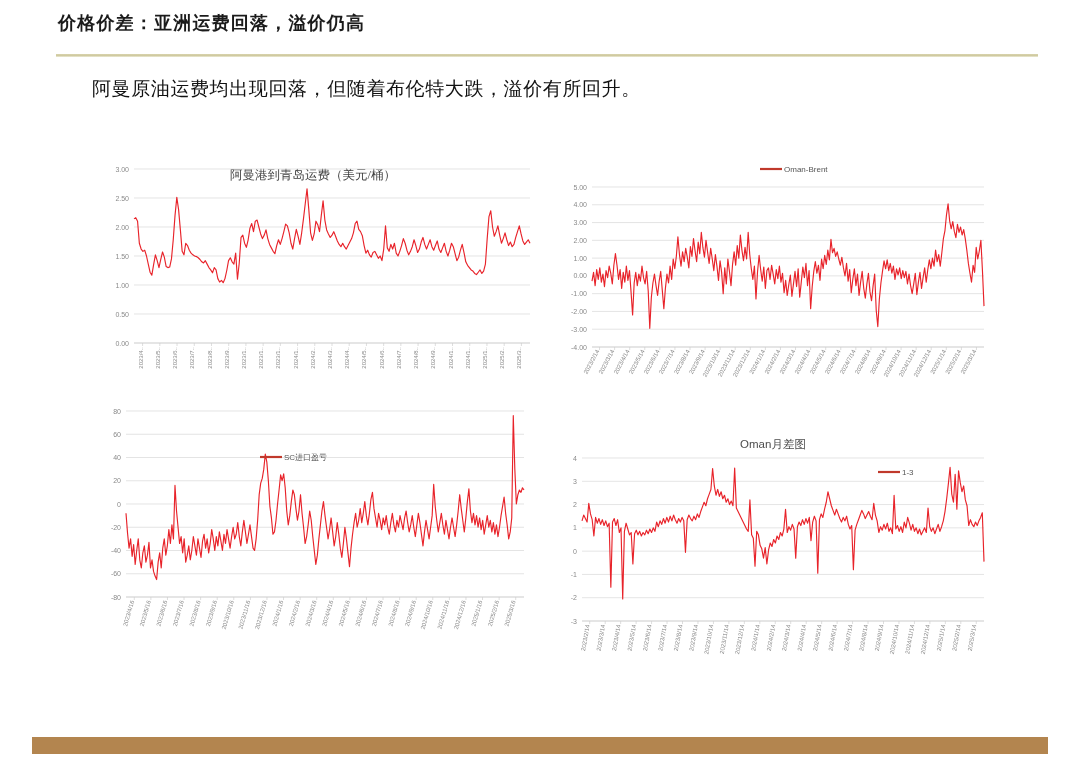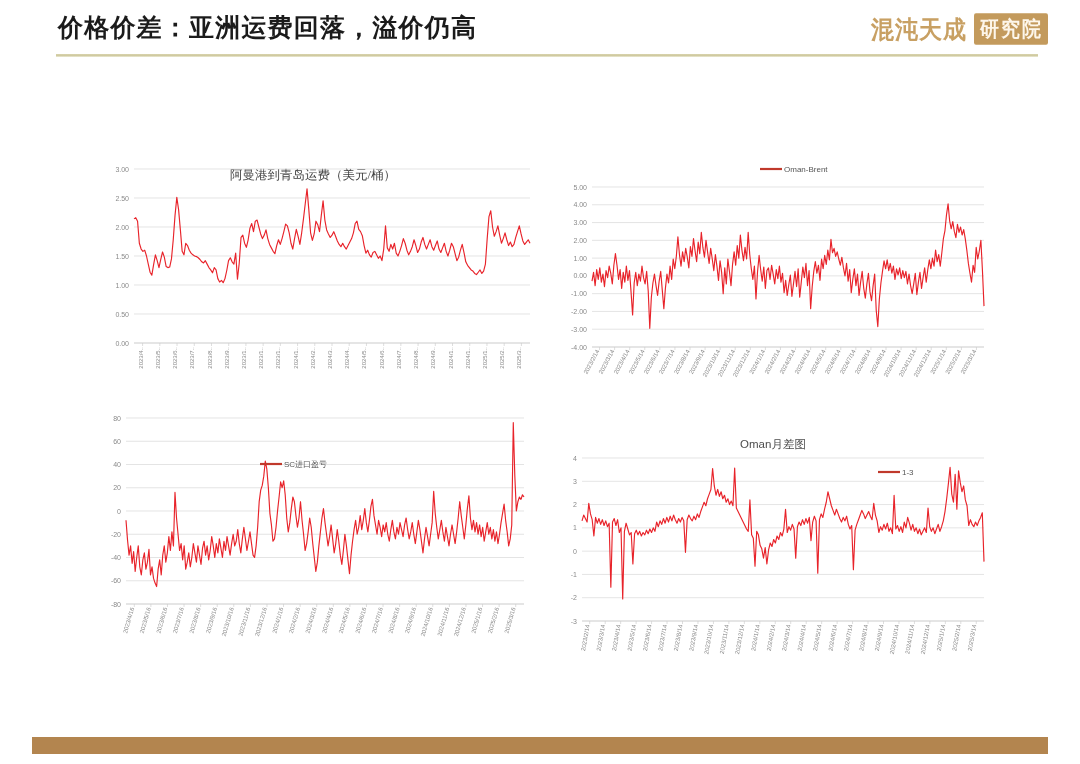--- a/index.html
+++ b/index.html
@@ -9,21 +9,21 @@
     font-family:"Liberation Serif","DejaVu Serif",serif;
     overflow:hidden;position:relative;
   }
   .slide{position:relative;width:1080px;height:764px;box-sizing:border-box;}
 
   
   .header{position:absolute;left:0;top:0;width:1080px;height:58px;}
   .slide-title{
     position:absolute;left:58px;top:11px;
     font-family:"Liberation Serif","DejaVu Serif",serif;
-    font-size:25px;font-weight:700;color:#1b1b1b;letter-spacing:1.2px;
+    font-size:18px;font-weight:700;color:#1b1b1b;letter-spacing:1.2px;
     white-space:nowrap;
   }
   .title-rule{
     position:absolute;left:56px;top:54px;width:982px;height:3px;
     background:linear-gradient(to bottom,#d8d4ad 0%,#cfc9a0 55%,#efeeda 100%);
   }
   .logo{
     position:absolute;right:32px;top:9px;height:40px;
     display:flex;align-items:center;gap:3px;
   }
@@ -46,21 +46,21 @@
     position:absolute;left:92px;top:76px;
     font-size:19px;color:#111;letter-spacing:.6px;white-space:nowrap;
     font-family:"Liberation Serif","DejaVu Serif",serif;
   }
 
   
   .chart-area{position:absolute;left:0;top:140px;width:1080px;height:550px;text-align:right;}
   .chart{position:absolute;}
   #chart-1{left:88px;top:15px;width:450px;height:250px;}
   #chart-2{left:548px;top:15px;width:450px;height:250px;}
-  #chart-3{left:88px;top:264px;width:450px;height:260px;}
+  #chart-3{left:88px;top:257px;width:450px;height:260px;}
   #chart-4{left:548px;top:288px;width:450px;height:255px;}
   .chart svg{display:block;}
 
   .ctitle{
     font-family:"Liberation Sans","DejaVu Sans",sans-serif;
     font-size:11.5px;fill:#4d4d4d;
   }
   .ctitle-cn{
     font-family:"Liberation Serif","DejaVu Serif",serif;
     font-size:12.5px;fill:#3f3f3f;
@@ -94,26 +94,23 @@
   }
 </style>
 </head>
 <body>
 
 <div class="slide">
 
   <div class="header">
     <div class="slide-title">价格价差：亚洲运费回落，溢价仍高</div>
     <div class="title-rule"></div>
-    <div class="logo">
-      <span class="logo-chars">混沌天成</span>
-      <span class="logo-seal">研究院</span>
-    </div>
   </div>
 
+  <div class="lead">阿曼原油运费均出现回落，但随着布伦特大跌，溢价有所回升。</div>
 
   <div class="chart-area">
     <div class="chart" id="chart-1">
         <svg width="450" height="250" viewBox="0 0 450 250">
           <text x="225" y="24" text-anchor="middle" class="ctitle-cn">阿曼港到青岛运费（美元/桶）</text>
           <line x1="46" y1="188" x2="442" y2="188" class="grid"></line>
           <text x="41" y="190.6" text-anchor="end" class="tick">0.00</text>
           <line x1="46" y1="159" x2="442" y2="159" class="grid"></line>
           <text x="41" y="161.6" text-anchor="end" class="tick">0.50</text>
           <line x1="46" y1="130" x2="442" y2="130" class="grid"></line>

